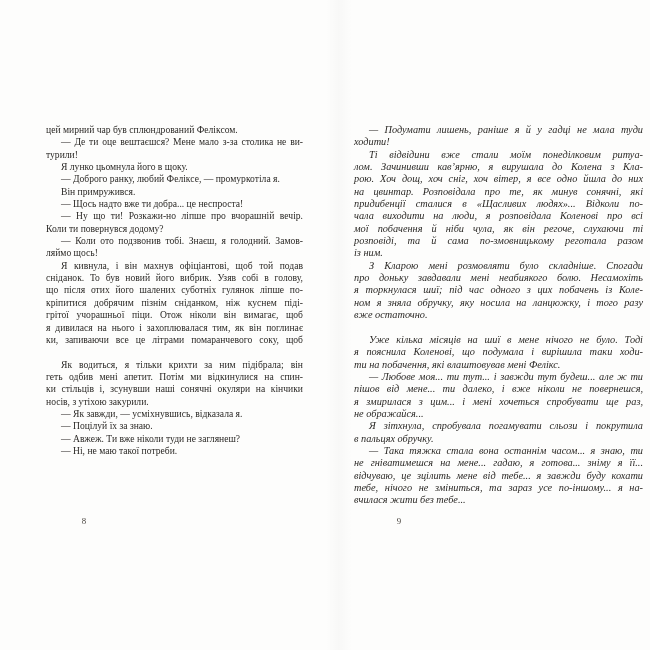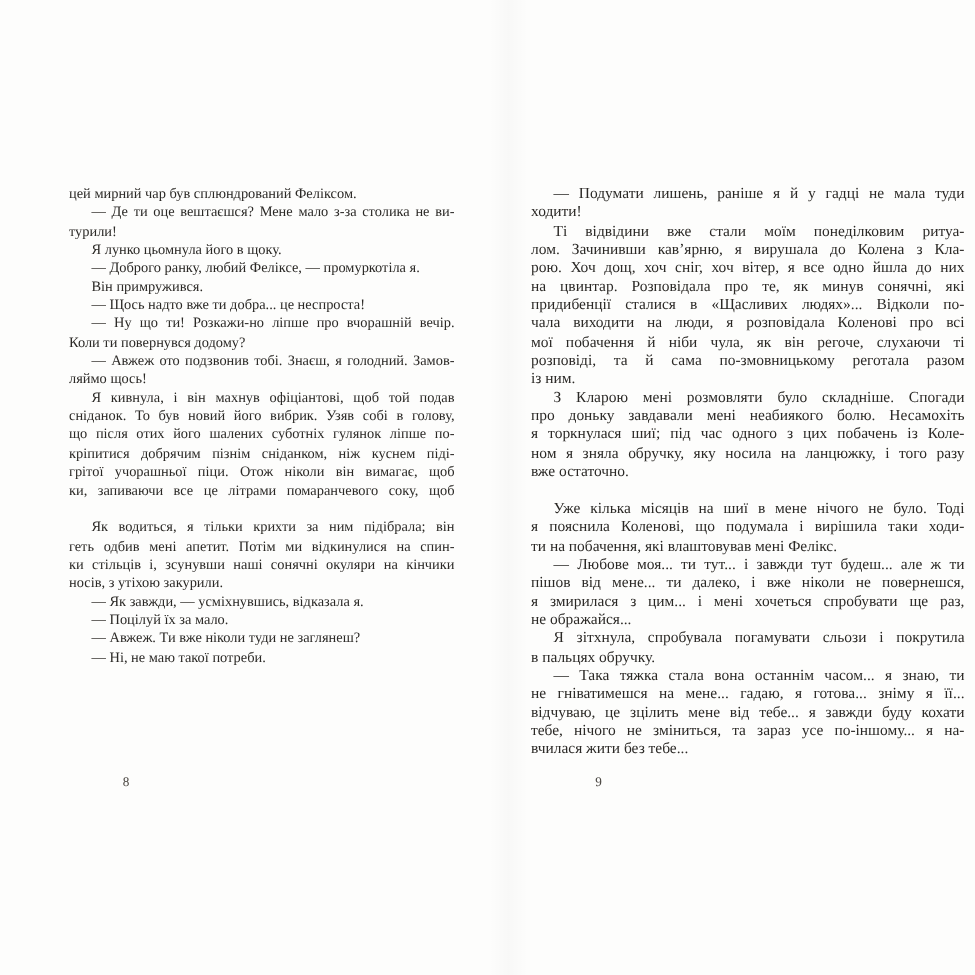--- a/index.html
+++ b/index.html
@@ -79,40 +79,41 @@
   <div class="page-text" id="left-text" style="color: rgb(43, 41, 38);">
       <div class="line">цей мирний чар був сплюндрований Феліксом.</div>
       <div class="line ind just">— Де ти оце вештаєшся? Мене мало з-за столика не ви-</div>
       <div class="line">турили!</div>
       <div class="line ind">Я лунко цьомнула його в щоку.</div>
       <div class="line ind">— Доброго ранку, любий Феліксе, — промуркотіла я.</div>
       <div class="line ind">Він примружився.</div>
       <div class="line ind">— Щось надто вже ти добра... це неспроста!</div>
       <div class="line ind just">— Ну що ти! Розкажи-но ліпше про вчорашній вечір.</div>
       <div class="line">Коли ти повернувся додому?</div>
-      <div class="line ind just">— Авжеж ото подзвонив тобі. Знаєш, я голодний. Замов-</div>
+      <div class="line ind just">— Коли ото подзвонив тобі. Знаєш, я голодний. Замов-</div>
       <div class="line">ляймо щось!</div>
       <div class="line ind just">Я кивнула, і він махнув офіціантові, щоб той подав</div>
       <div class="line just">сніданок. То був новий його вибрик. Узяв собі в голову,</div>
       <div class="line just">що після отих його шалених суботніх гулянок ліпше по-</div>
       <div class="line just">кріпитися добрячим пізнім сніданком, ніж куснем піді-</div>
       <div class="line just">грітої учорашньої піци. Отож ніколи він вимагає, щоб</div>
+      <div class="line just">я дивилася на нього і захоплювалася тим, як він поглинає</div>
       <div class="line just">ки, запиваючи все це літрами помаранчевого соку, щоб</div>
       <div class="line blank"></div>
       <div class="line ind just">Як водиться, я тільки крихти за ним підібрала; він</div>
       <div class="line just">геть одбив мені апетит. Потім ми відкинулися на спин-</div>
       <div class="line just">ки стільців і, зсунувши наші сонячні окуляри на кінчики</div>
       <div class="line">носів, з утіхою закурили.</div>
       <div class="line ind">— Як завжди, — усміхнувшись, відказала я.</div>
-      <div class="line ind">— Поцілуй їх за мало.</div>
+      <div class="line ind">— Поцілуй їх за знаю.</div>
       <div class="line ind">— Авжеж. Ти вже ніколи туди не заглянеш?</div>
       <div class="line ind">— Ні, не маю такої потреби.</div>
     </div>
 
-  <div class="page-text" id="right-text" style="color: rgb(43, 41, 38);">
+  <div class="page-text" id="right-text" style="color: rgb(43, 41, 38); font-style: italic;">
       <div class="line ind just">— Подумати лишень, раніше я й у гадці не мала туди</div>
       <div class="line">ходити!</div>
       <div class="line ind just">Ті відвідини вже стали моїм понеділковим ритуа-</div>
       <div class="line just">лом. Зачинивши кав’ярню, я вирушала до Колена з Кла-</div>
       <div class="line just">рою. Хоч дощ, хоч сніг, хоч вітер, я все одно йшла до них</div>
       <div class="line just">на цвинтар. Розповідала про те, як минув сонячні, які</div>
       <div class="line just">придибенції сталися в «Щасливих людях»... Відколи по-</div>
       <div class="line just">чала виходити на люди, я розповідала Коленові про всі</div>
       <div class="line just">мої побачення й ніби чула, як він регоче, слухаючи ті</div>
       <div class="line just">розповіді, та й сама по-змовницькому реготала разом</div>

